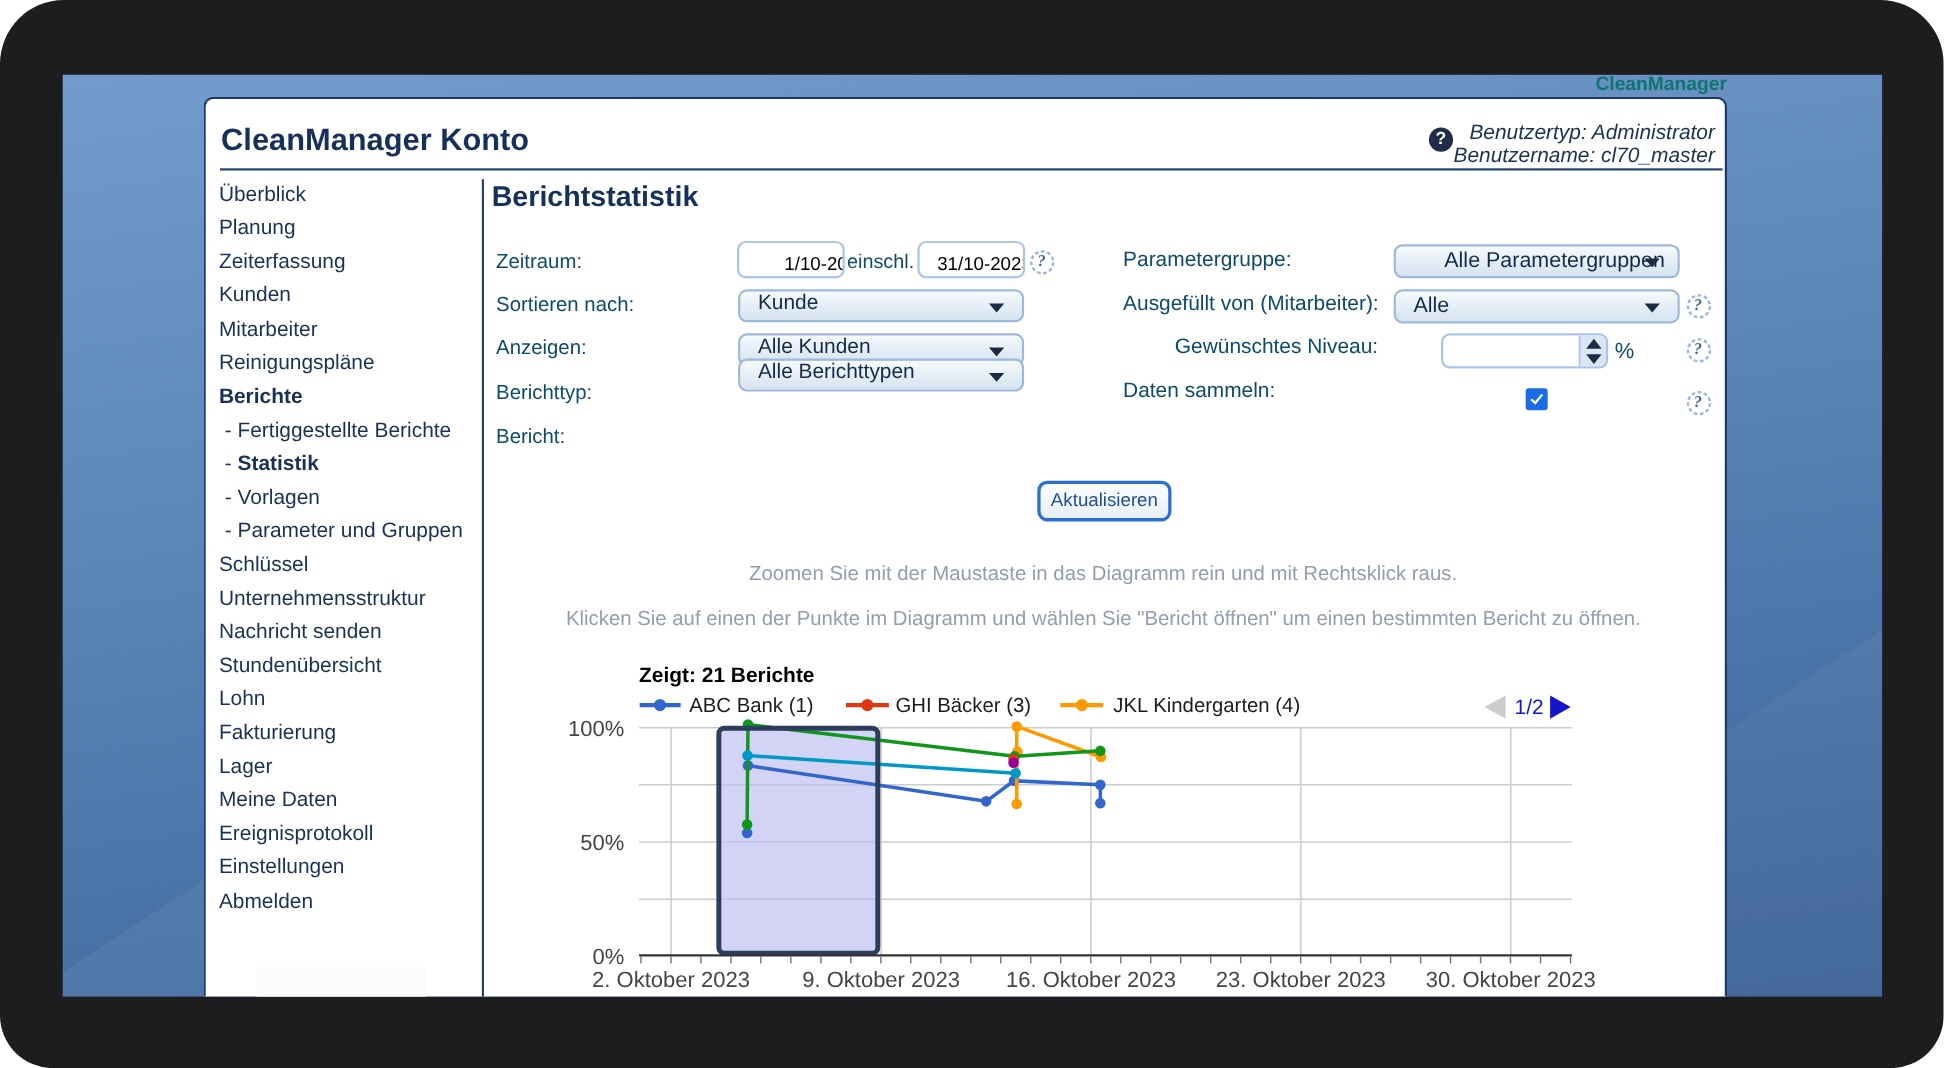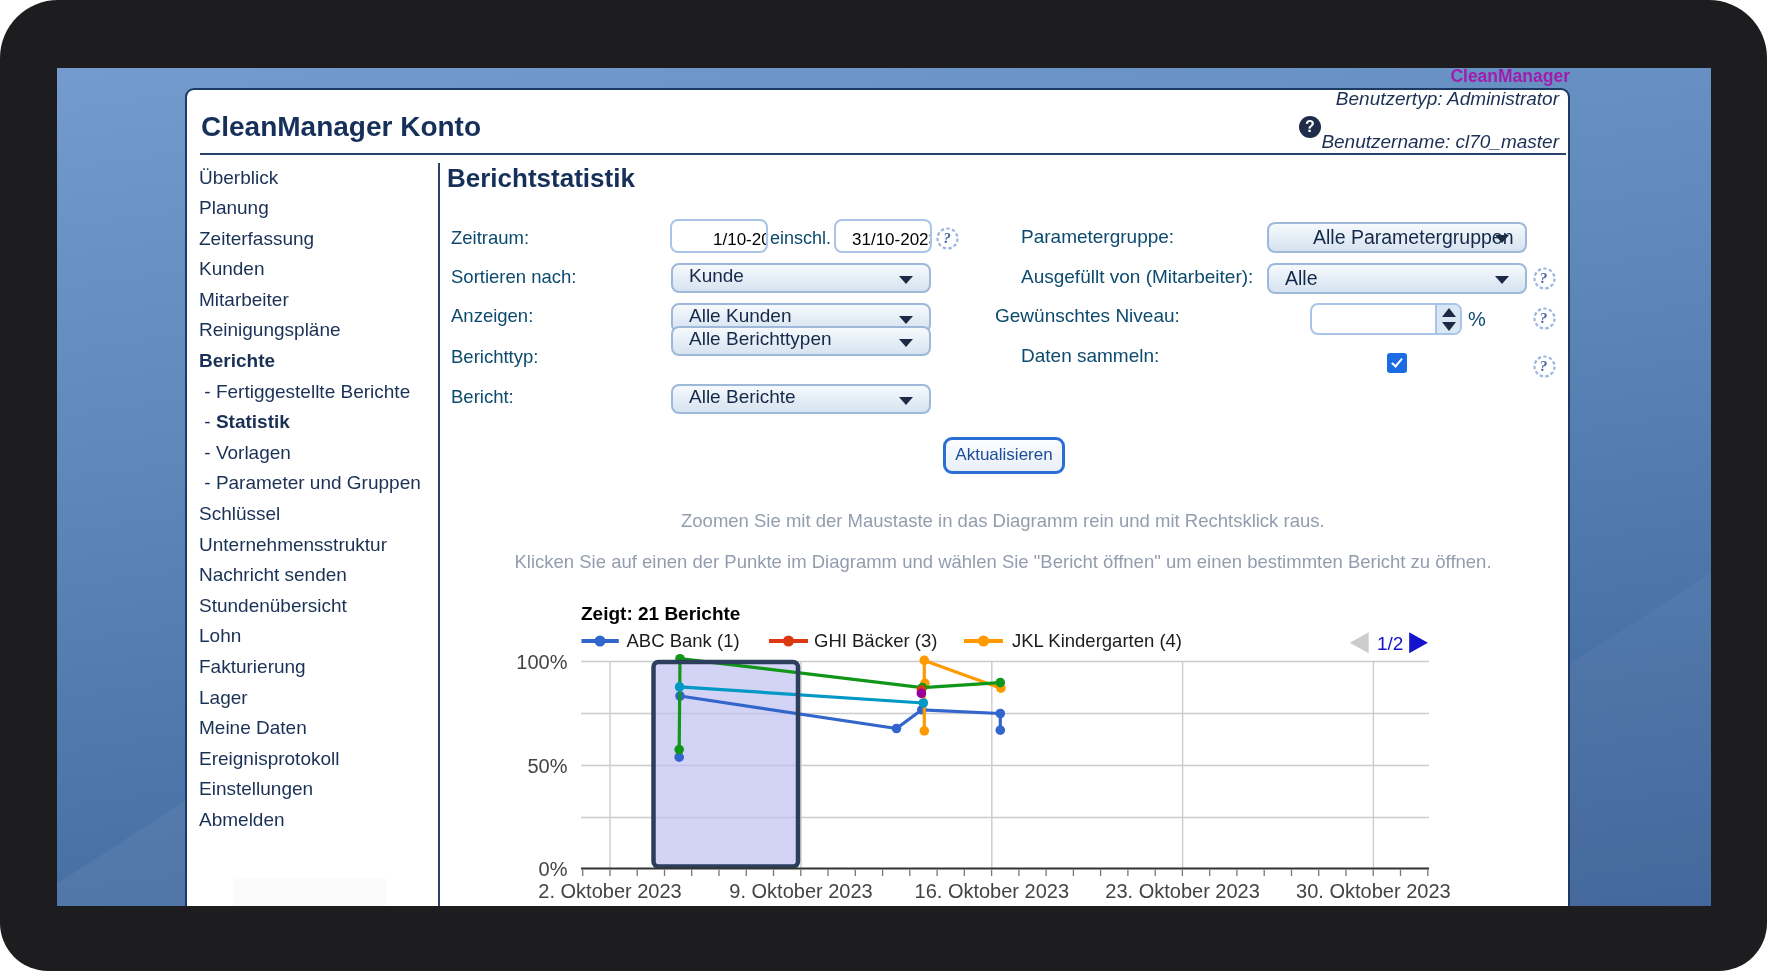--- a/index.html
+++ b/index.html
@@ -3,21 +3,21 @@
 <meta charset="utf-8">
 <style>
 * { margin:0; padding:0; box-sizing:border-box; }
 html,body { width:1767px; height:971px; background:#fff; font-family:"Liberation Sans", sans-serif; }
 #page { position:absolute; left:0; top:0; width:1767px; height:971px; overflow:hidden; }
 .abs { position:absolute; }
 #bezel { left:0; top:0; width:1767px; height:971px; background:#1d1d1f; border-radius:58px 58px 48px 48px; }
 #desktop { left:57px; top:68px; width:1654px; height:838px; background:linear-gradient(172deg, #739bcd 0%, #5e87ba 38%, #4a73a7 72%, #3d6298 100%); overflow:hidden; }
 .diag1 { position:absolute; left:-260px; top:750px; width:900px; height:600px; background:rgba(255,255,255,0.055); transform:rotate(-33deg); }
 .diag2 { position:absolute; left:1430px; top:490px; width:700px; height:700px; background:rgba(255,255,255,0.04); transform:rotate(-33deg); }
-#cmtop { right:197px; top:65.5px; color:#a21caf; font-size:17.5px; font-weight:bold; }
+#cmtop { right:197px; top:65.5px; color:#0f766e; font-size:17.5px; font-weight:bold; }
 #window { left:185px; top:88px; width:1385px; height:818px; background:#fff; border:2px solid #1d3a66; border-bottom:none; border-radius:9px 9px 0 0; }
 #hdr { left:201px; top:110.5px; font-size:28px; font-weight:bold; color:#16305a; }
 #helpcircle { left:1299px; top:116px; width:22px; height:22px; background:#1f2d4a; border-radius:50%; color:#fff; font-size:16px; font-weight:bold; text-align:center; line-height:22px; }
 .usr { right:208px; color:#1b3054; font-size:19px; font-style:italic; }
 #hline { left:200px; top:153px; width:1366px; height:2px; background:#27426d; }
 #vline { left:438px; top:163px; width:2px; height:743px; background:#2c4168; }
 #menu { left:199px; top:162.5px; font-size:19px; line-height:30.6px; color:#1a3156; white-space:pre; }
 #menu b { font-weight:bold; }
 #sbfade { left:233px; top:879px; width:154px; height:27px; background:#fbfbfb; }
 .lbl { position:absolute; font-size:18.5px; color:#0c4a6e; }
@@ -35,21 +35,21 @@
 <div id="page">
   <div id="bezel" class="abs"></div>
   <div id="desktop" class="abs">
       <div class="diag1"></div>
       <div class="diag2"></div>
     </div>
   <div id="cmtop" class="abs">CleanManager</div>
   <div id="window" class="abs"></div>
   <div id="hdr" class="abs">CleanManager Konto</div>
   <div id="helpcircle" class="abs">?</div>
-  <div class="usr abs" style="top:88px;">Benutzertyp: Administrator</div>
+  <div class="usr abs" style="top:110px;">Benutzertyp: Administrator</div>
   <div class="usr abs" style="top:130.8px;">Benutzername: cl70_master</div>
   <div id="hline" class="abs"></div>
   <div id="vline" class="abs"></div>
   <div id="menu" class="abs">Überblick
 Planung
 Zeiterfassung
 Kunden
 Mitarbeiter
 Reinigungspläne
 <b>Berichte</b>
@@ -78,30 +78,29 @@
   <div class="qm" style="left:936px; top:226.5px;"><svg width="23" height="23">
         <circle cx="11.5" cy="11.5" r="10" fill="none" stroke="#9cb6dc" stroke-width="2.2" stroke-dasharray="3.4,2.3"></circle>
       </svg>?</div>
   <div class="lbl" style="left:451px; top:265.8px;">Sortieren nach:</div>
   <div class="dd" style="left:671px; top:263.2px;">Kunde<span class="tri"></span></div>
   <div class="lbl" style="left:451px; top:305.4px;">Anzeigen:</div>
   <div class="dd" style="left:671px; top:303.1px;">Alle Kunden<span class="tri"></span></div>
   <div class="lbl" style="left:451px; top:345.7px;">Berichttyp:</div>
   <div class="dd" style="left:671px; top:326px;">Alle Berichttypen<span class="tri"></span></div>
   <div class="lbl" style="left:451px; top:386.2px;">Bericht:</div>
-  <div class="dd" style="left:671px; top:383.6px;">Alle Berichte<span class="tri"></span></div>
 
   <div class="lbl" style="left:1021px; top:226.3px; font-size:19px;">Parametergruppe:</div>
   <div class="dd" style="left:1267px; top:222px; height:31px; font-size:19.5px; line-height:26px;padding-left:44px;">Alle Parametergruppen<span class="tri"></span></div>
   <div class="lbl" style="left:1021px; top:265.8px; font-size:19px;">Ausgefüllt von (Mitarbeiter):</div>
   <div class="dd" style="left:1267px; top:263px; height:31px; font-size:19.5px; line-height:26px;">Alle<span class="tri"></span></div>
   <div class="qm" style="left:1532.5px; top:267.3px;"><svg width="23" height="23">
         <circle cx="11.5" cy="11.5" r="10" fill="none" stroke="#9cb6dc" stroke-width="2.2" stroke-dasharray="3.4,2.3"></circle>
       </svg>?</div>
-  <div class="lbl" style="left:995px; top:304.8px; font-size:19px;">Gewünschtes Niveau:</div>
+  <div class="lbl" style="left:1068px; top:304.8px; font-size:19px;">Gewünschtes Niveau:</div>
   <div class="abs" style="left:1310px; top:303px; width:152px; height:32px; border:2px solid #a9c4e6; border-radius:8px; background:#fff;">
     <div class="abs" style="right:0; top:0; width:25px; height:28px; background:#d9e6f4; border-left:2px solid #a9c4e6; border-radius:0 6px 6px 0;">
       <span class="abs" style="left:5px; top:3px; width:0; height:0; border-left:7px solid transparent; border-right:7px solid transparent; border-bottom:9px solid #1c2b45;"></span>
       <span class="abs" style="left:5px; top:17px; width:0; height:0; border-left:7px solid transparent; border-right:7px solid transparent; border-top:9px solid #1c2b45;"></span>
     </div>
   </div>
   <div class="lbl" style="left:1468px; top:308px; font-size:20px;">%</div>
   <div class="qm" style="left:1532.5px; top:307.3px;"><svg width="23" height="23">
         <circle cx="11.5" cy="11.5" r="10" fill="none" stroke="#9cb6dc" stroke-width="2.2" stroke-dasharray="3.4,2.3"></circle>
       </svg>?</div>

